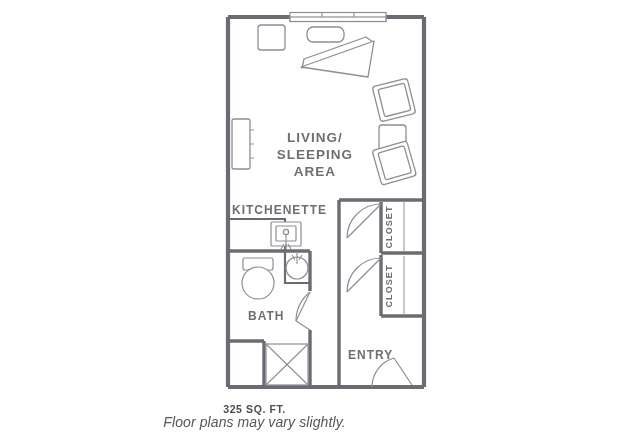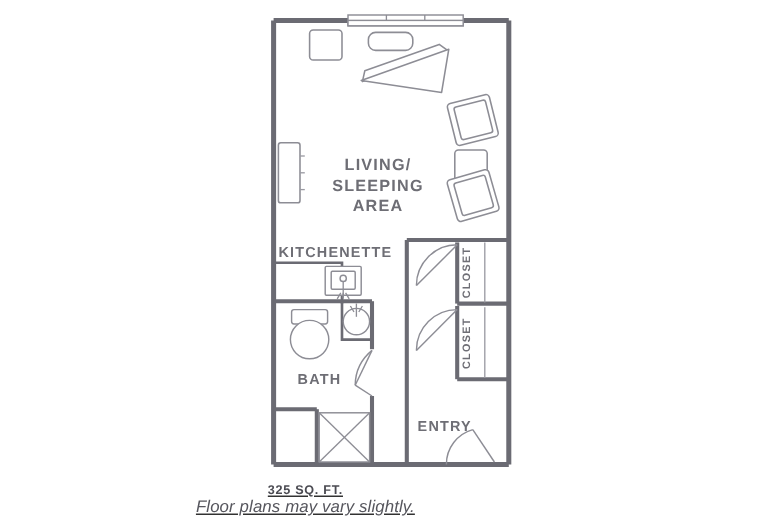--- a/index.html
+++ b/index.html
@@ -26,21 +26,20 @@
     width: 640px;
     height: 438px;
     display: block;
   }
   .caption-block {
     position: absolute;
     left: 0;
     top: 402px;
     width: 509px;
     text-align: center;
-    text-decoration: underline;
   }
   .caption-area {
     font-family: "Liberation Sans", sans-serif;
     font-size: 10.5px;
     font-weight: bold;
     letter-spacing: 0.6px;
     color: #4b4b52;
     display: block;
     line-height: 14px;
   }

